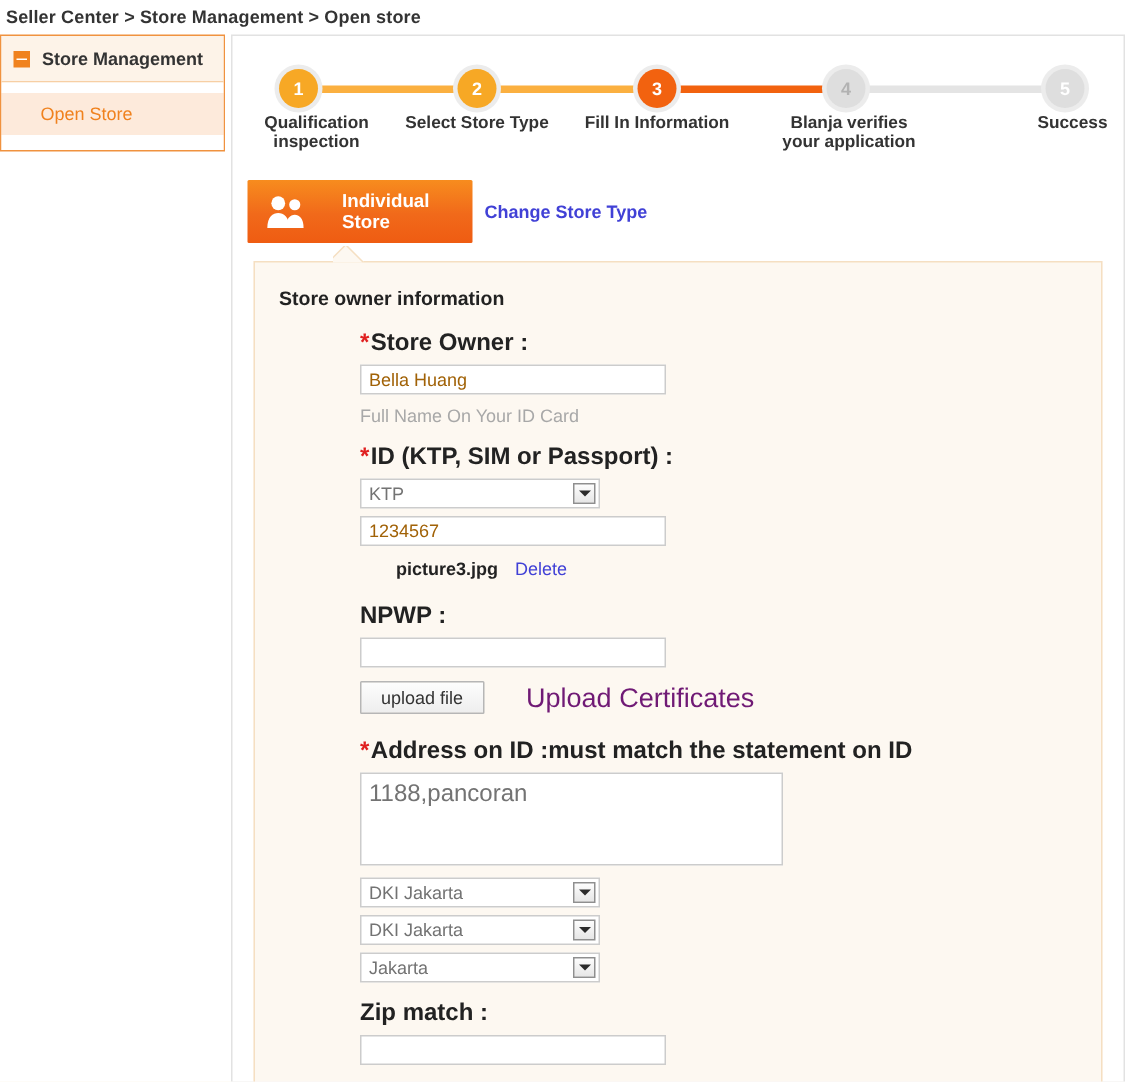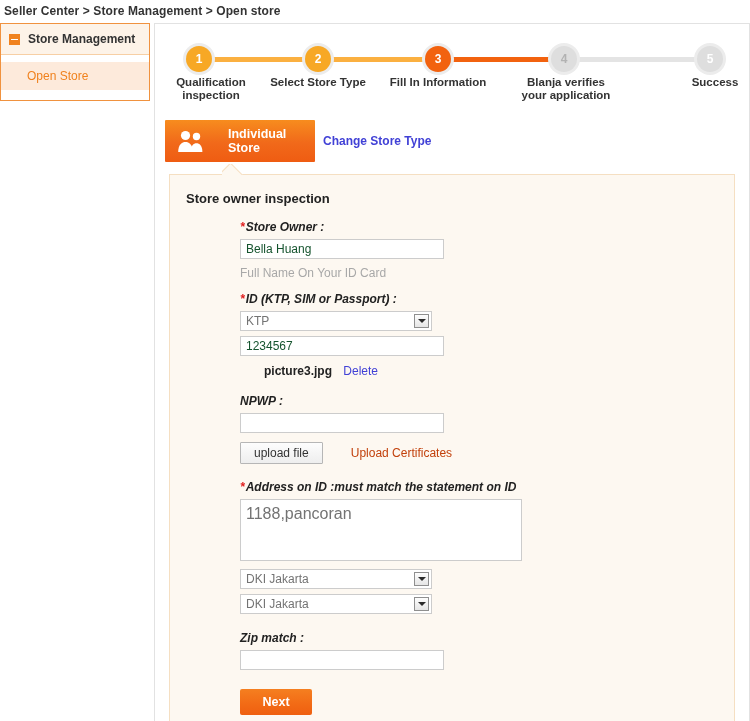--- a/index.html
+++ b/index.html
@@ -217,49 +217,48 @@
   }
   .section-title {
     font-size: 13px;
     font-weight: bold;
     color: #222222;
     margin: 0 0 14px 16px;
   }
 
   .field-block { margin-left: 70px; }
   .label {
-    font-size: 12px;
+    font-size: 16px;
     font-weight: bold;
     color: #222222;
     margin-bottom: 5px;
-    font-style: italic;
   }
   .req { color: #e02020; font-weight: bold; margin-right: 1px; }
 
   .txt-input {
     width: 204px;
     height: 20px;
     box-sizing: border-box;
     border: 1px solid #cccccc;
     background: #ffffff;
     font-family: "Liberation Sans", sans-serif;
     font-size: 12px;
-    color: #14532d;
+    color: #a16207;
     padding: 2px 5px;
     outline: none;
     display: block;
   }
   .hint {
     font-size: 12px;
     color: #a8a8a8;
     margin-top: 7px;
   }
   .select-wrap {
     position: relative;
-    width: 192px;
+    width: 160px;
     height: 20px;
     box-sizing: border-box;
     border: 1px solid #cccccc;
     background: #ffffff;
     display: flex;
     align-items: center;
   }
   .select-val {
     font-size: 12px;
     color: #737373;
@@ -308,22 +307,22 @@
     border: 1px solid #b6b6b6;
     background: linear-gradient(to bottom, #fdfdfd, #eeeeee);
     font-family: "Liberation Sans", sans-serif;
     font-size: 12px;
     color: #333333;
     padding: 3px 13px;
     cursor: pointer;
     border-radius: 1px;
   }
   .upload-hint {
-    font-size: 12px;
-    color: #c2410c;
+    font-size: 18px;
+    color: #701a75;
     text-align: right;
   }
   .addr-area {
     width: 282px;
     height: 62px;
     box-sizing: border-box;
     border: 1px solid #cccccc;
     background: #ffffff;
     font-family: "Liberation Sans", sans-serif;
     font-size: 16px;
@@ -421,21 +420,21 @@
           </svg>
         </span>
         <span>Individual Store</span>
       </div>
       <span class="change-link">Change Store Type</span>
     </div>
 
     <div class="form-card">
       <div class="pointer"></div>
 
-      <div class="section-title">Store owner inspection</div>
+      <div class="section-title">Store owner information</div>
 
       <div class="field-block">
 
         
         <div class="label">
           <span class="req">*</span><span>Store Owner :</span>
         </div>
         <input class="txt-input" type="text" value="Bella Huang" style="">
         <div class="hint">Full Name On Your ID Card</div>
 
@@ -496,20 +495,26 @@
         <div class="select-wrap">
           <span class="select-val">DKI Jakarta</span>
           <span class="select-btn">
               <span class="caret"></span>
             </span>
         </div>
 
         <div class="spacer-5"></div>
 
         
+        <div class="select-wrap">
+          <span class="select-val">Jakarta</span>
+          <span class="select-btn">
+              <span class="caret"></span>
+            </span>
+        </div>
 
         <div class="spacer-12"></div>
 
         
         <div class="label">Zip match :</div>
         <input class="txt-input" type="text" value="" style="">
 
         
         <button class="next-btn">Next</button>
       </div>

